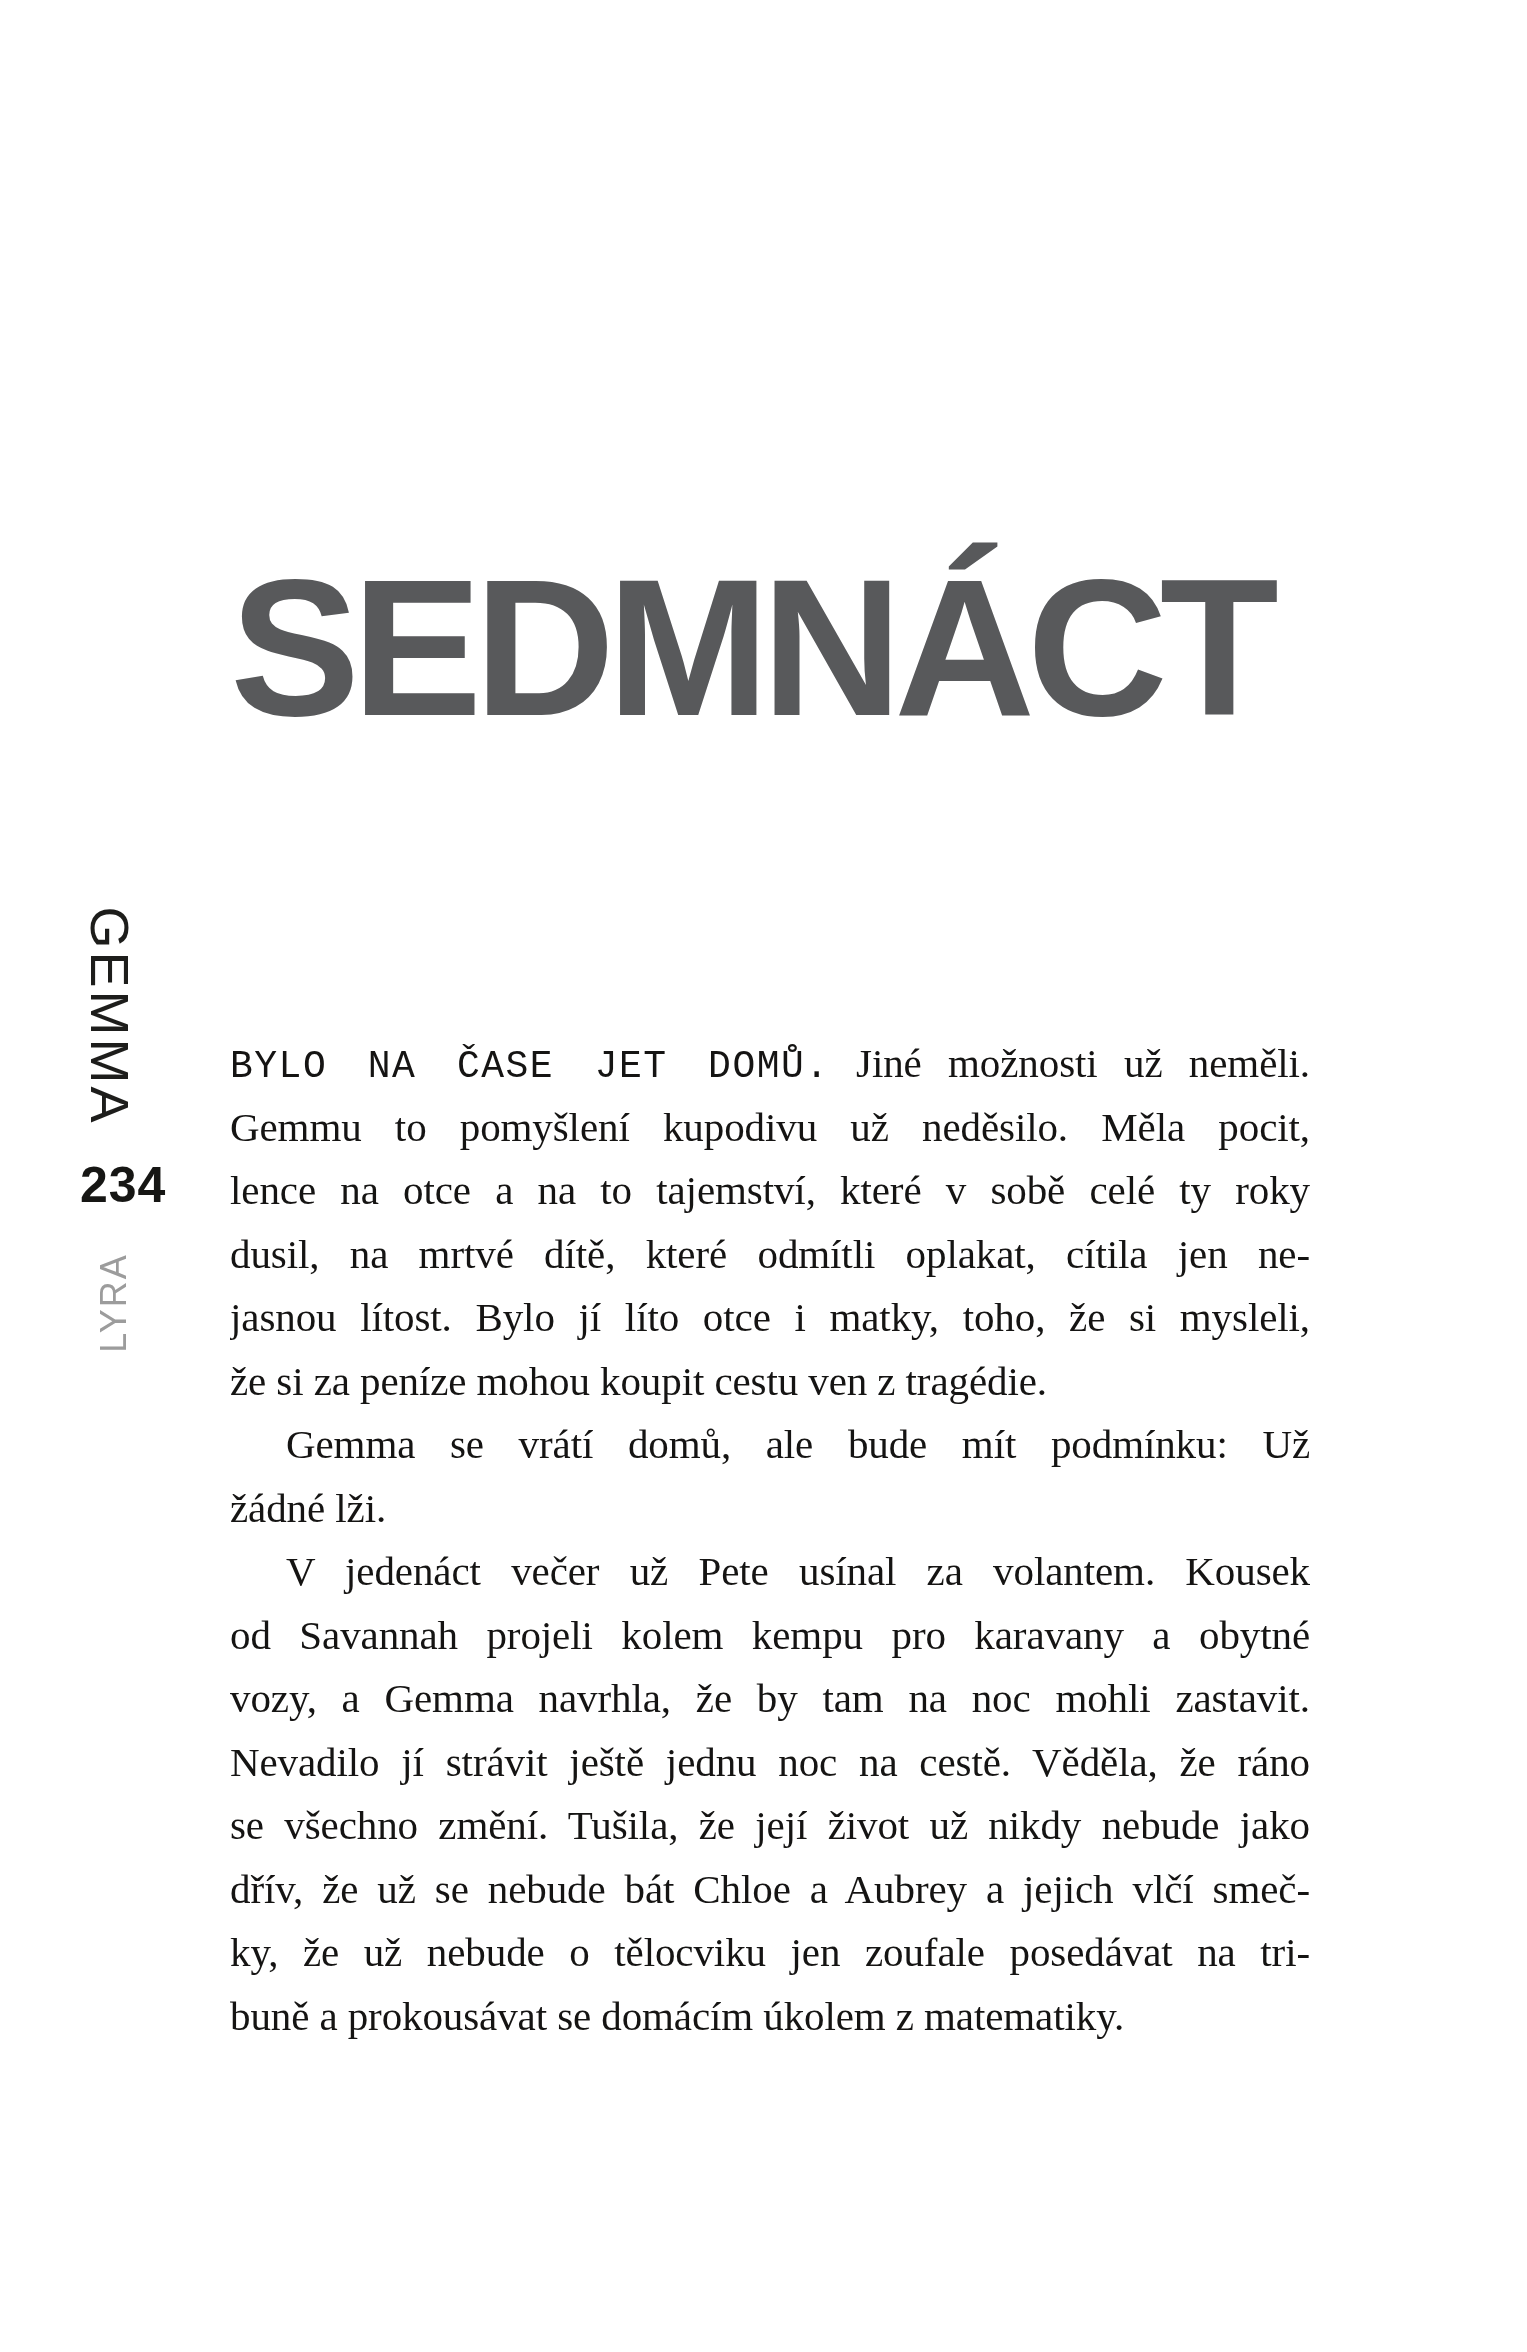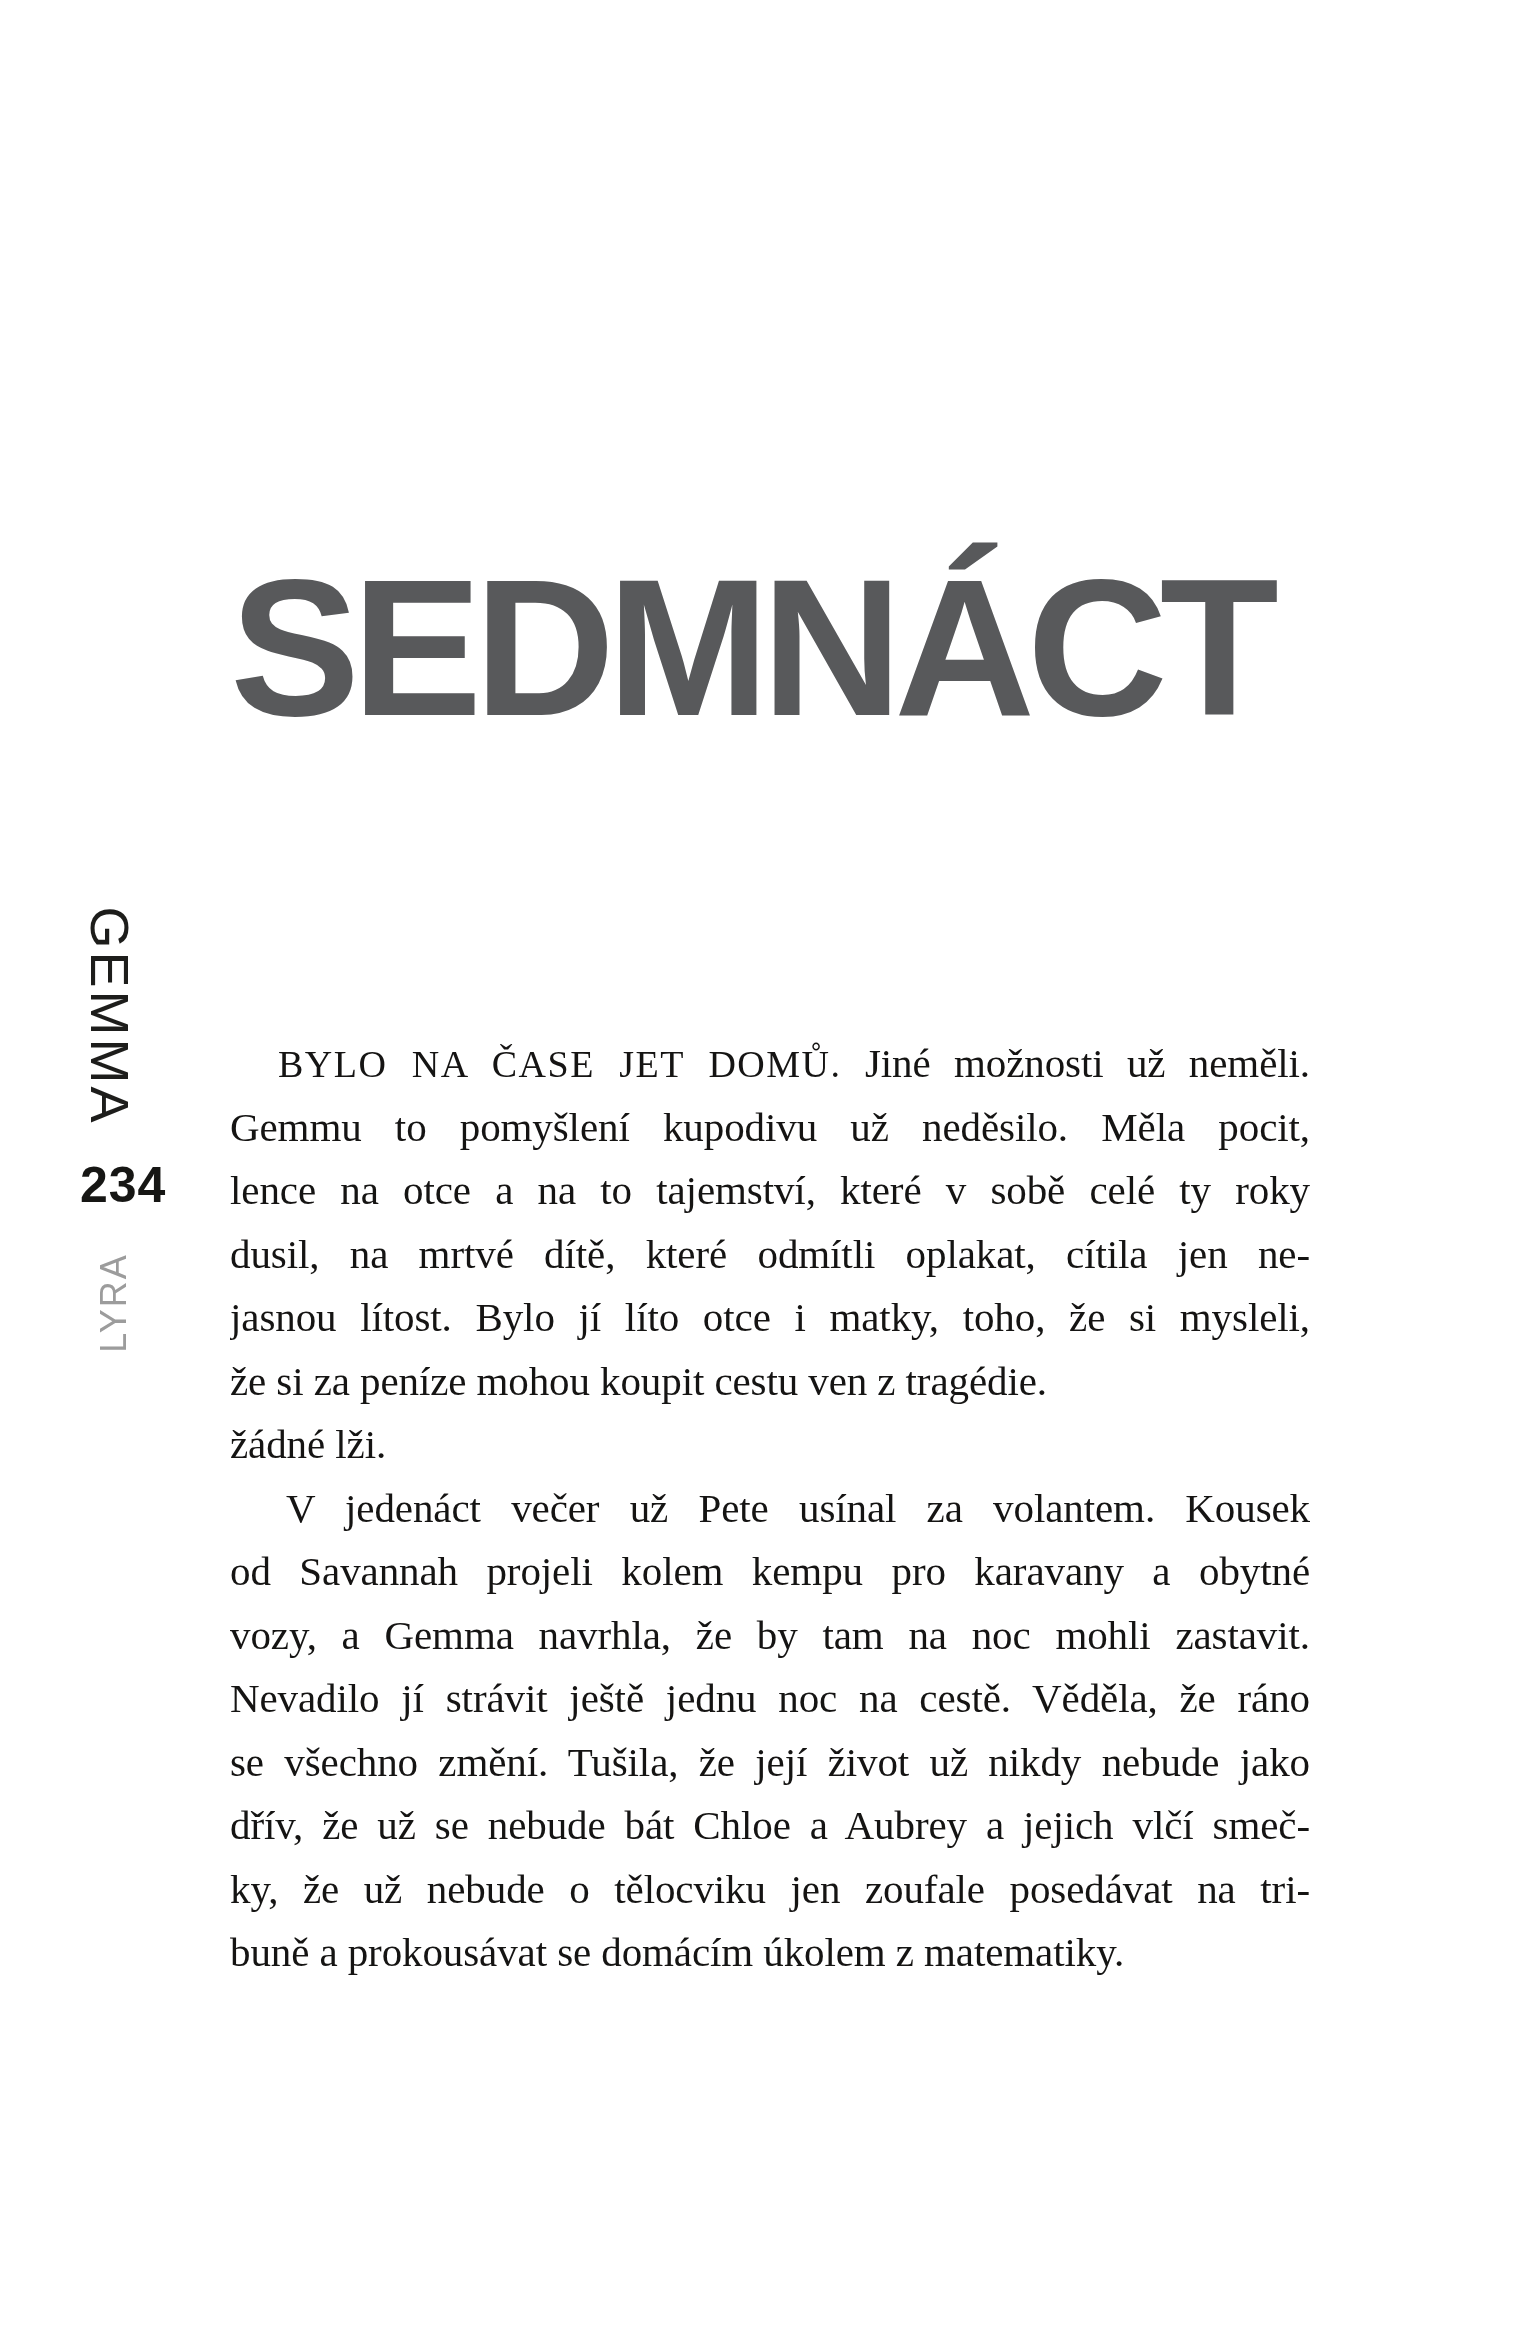--- a/index.html
+++ b/index.html
@@ -79,25 +79,24 @@
     text-align: justify;
     text-align-last: left;
   }
   .line.just {
     text-align-last: justify;
   }
   .line.indent {
     text-indent: 56px;
   }
   .opening {
-    font-family: Liberation Serif, serif;
+    font-family: Liberation Mono, monospace;
     font-weight: 400;
     font-size: 38px;
     letter-spacing: 1.5px;
-    margin-left: 48px;
   }
 </style>
 </head>
 <body>
 
 <div id="page" style="background: rgb(255, 255, 255);">
 
   <h1 id="chapter-title" style="color: rgb(88, 89, 91);">SEDMNÁCT</h1>
 
   <div id="sidebar-name-top" class="v-name" style="color: rgb(29, 29, 27);">GEMMA</div>
@@ -108,20 +107,21 @@
 
   <div id="body-text">
 
     <div class="line just"><span class="opening">BYLO NA ČASE JET DOMŮ.</span> <span>Jiné možnosti už neměli.</span></div>
     <div class="line just">Gemmu to pomyšlení kupodivu už neděsilo. Měla pocit,</div>
     <div class="line just">lence na otce a na to tajemství, které v sobě celé ty roky</div>
     <div class="line just">dusil, na mrtvé dítě, které odmítli oplakat, cítila jen ne-</div>
     <div class="line just">jasnou lítost. Bylo jí líto otce i matky, toho, že si mysleli,</div>
     <div class="line">že si za peníze mohou koupit cestu ven z tragédie.</div>
 
+    <div class="line just indent">Gemma se vrátí domů, ale bude mít podmínku: Už</div>
     <div class="line">žádné lži.</div>
 
     <div class="line just indent">V jedenáct večer už Pete usínal za volantem. Kousek</div>
     <div class="line just">od Savannah projeli kolem kempu pro karavany a obytné</div>
     <div class="line just">vozy, a Gemma navrhla, že by tam na noc mohli zastavit.</div>
     <div class="line just">Nevadilo jí strávit ještě jednu noc na cestě. Věděla, že ráno</div>
     <div class="line just">se všechno změní. Tušila, že její život už nikdy nebude jako</div>
     <div class="line just">dřív, že už se nebude bát Chloe a Aubrey a jejich vlčí smeč-</div>
     <div class="line just">ky, že už nebude o tělocviku jen zoufale posedávat na tri-</div>
     <div class="line">buně a prokousávat se domácím úkolem z matematiky.</div>

